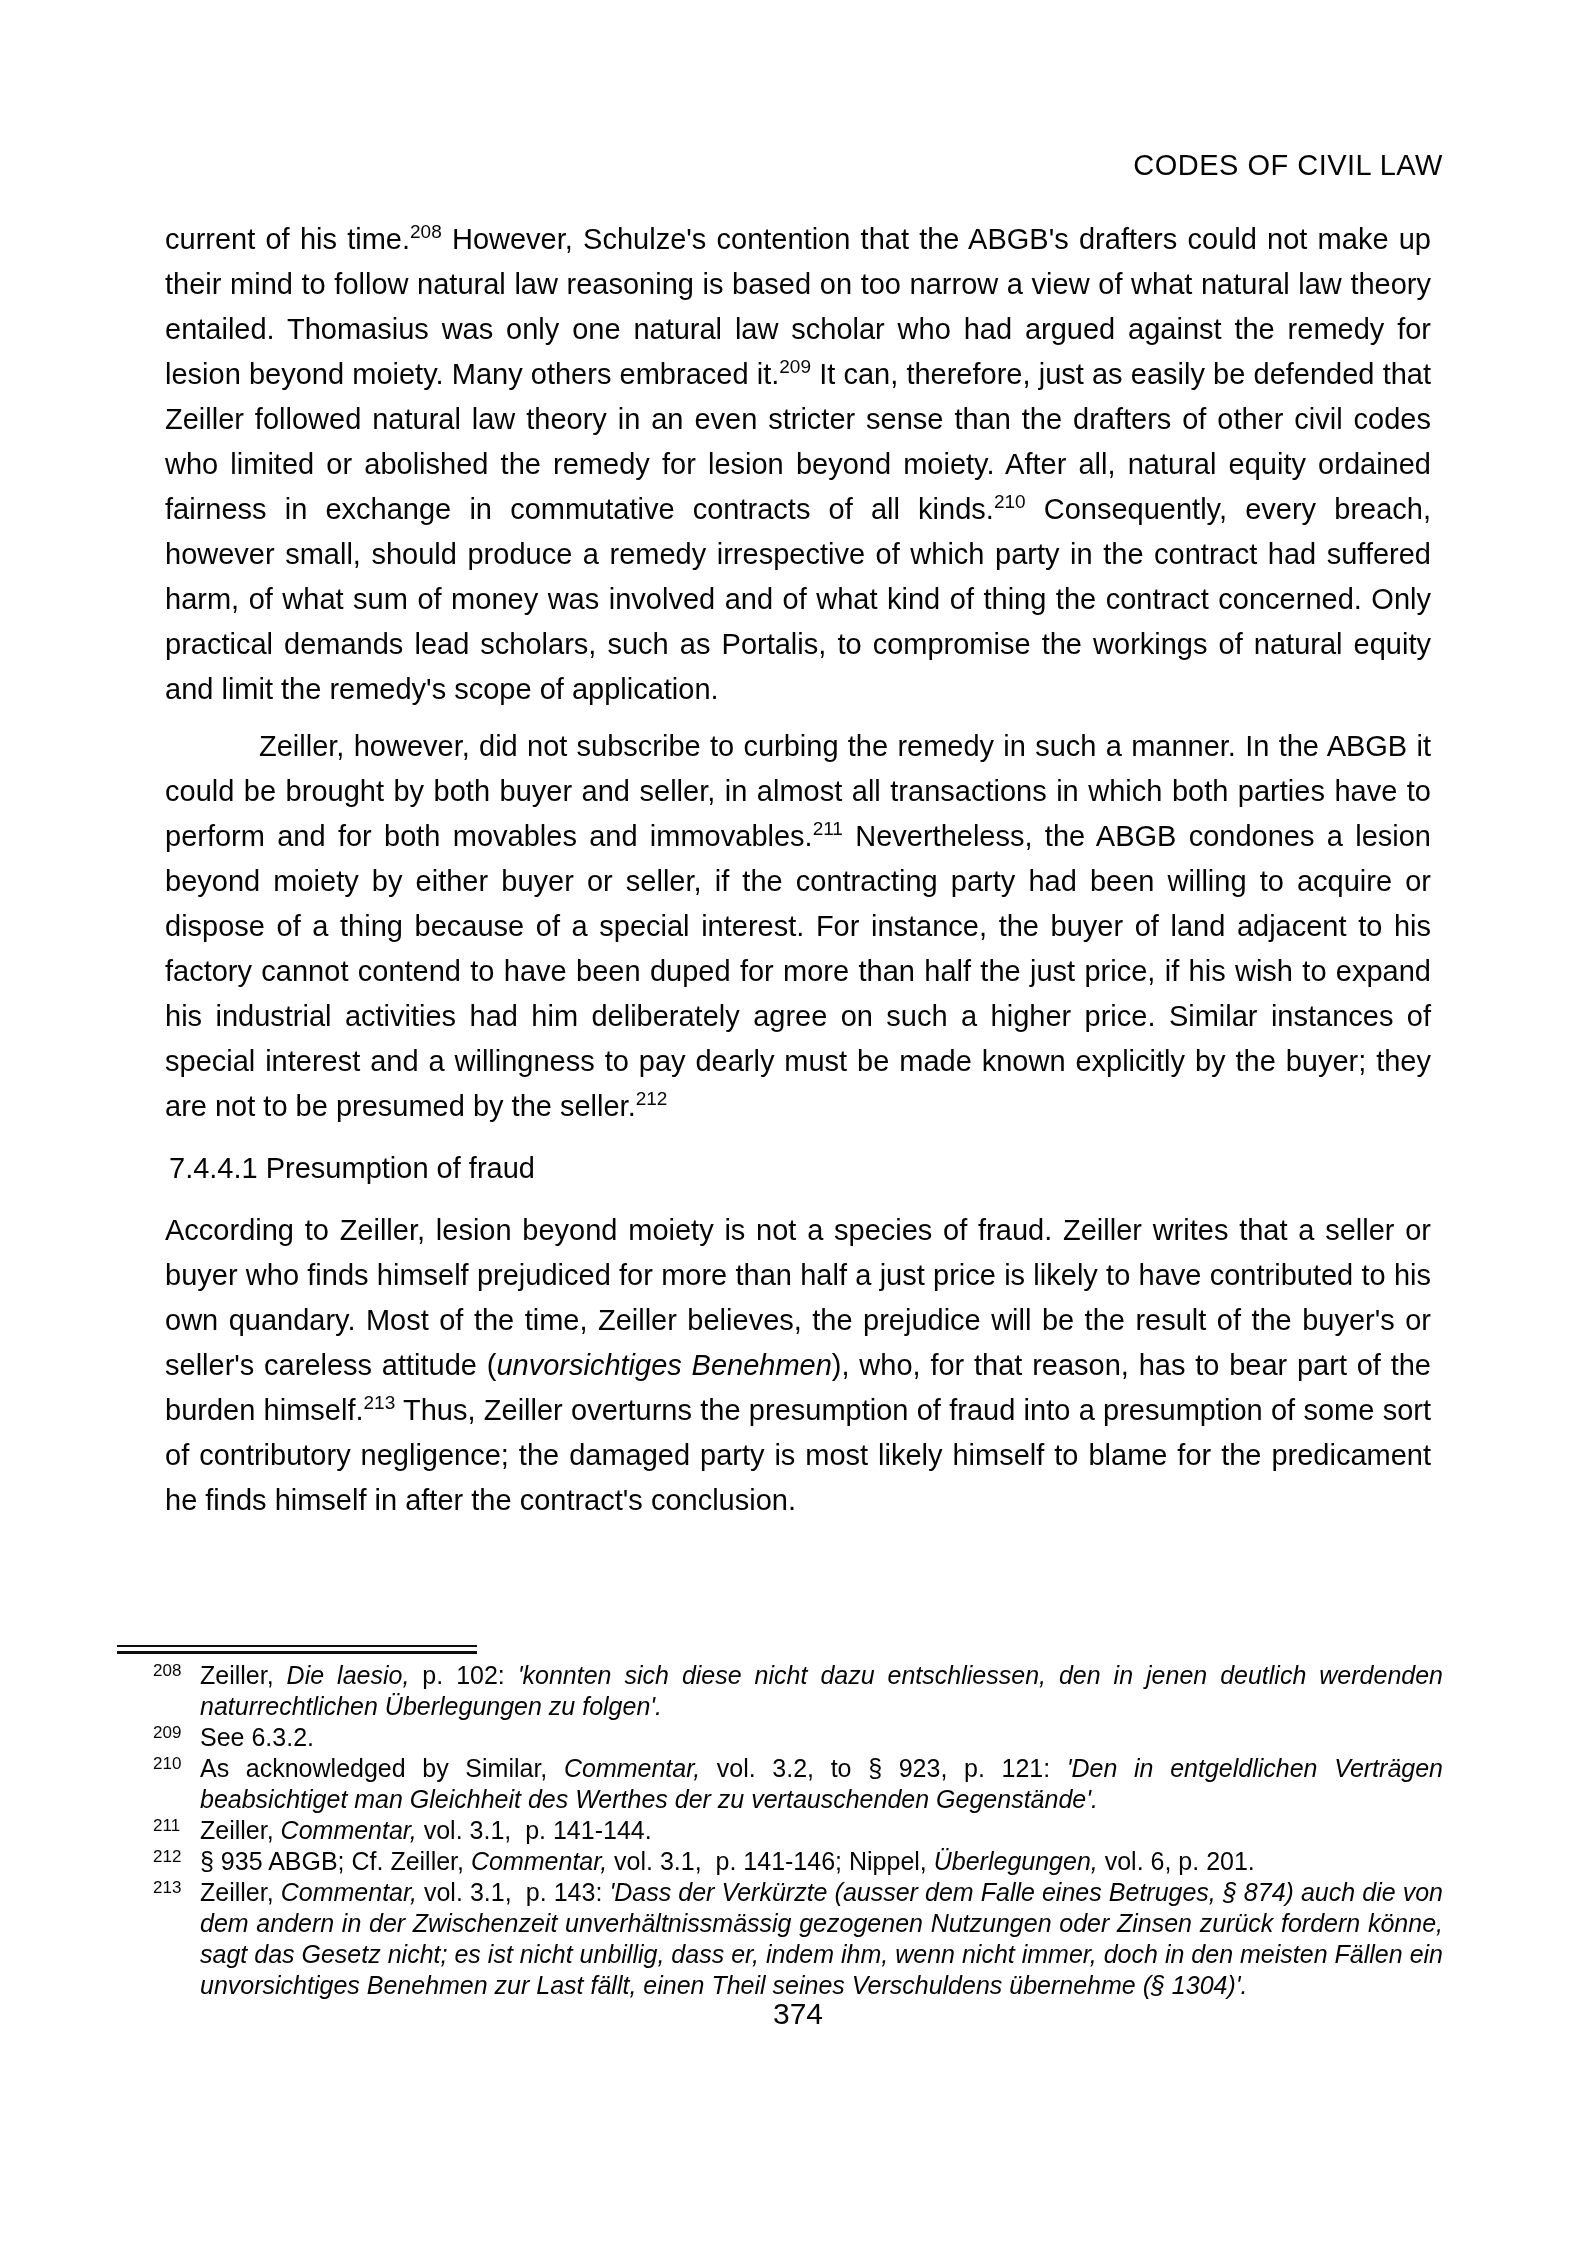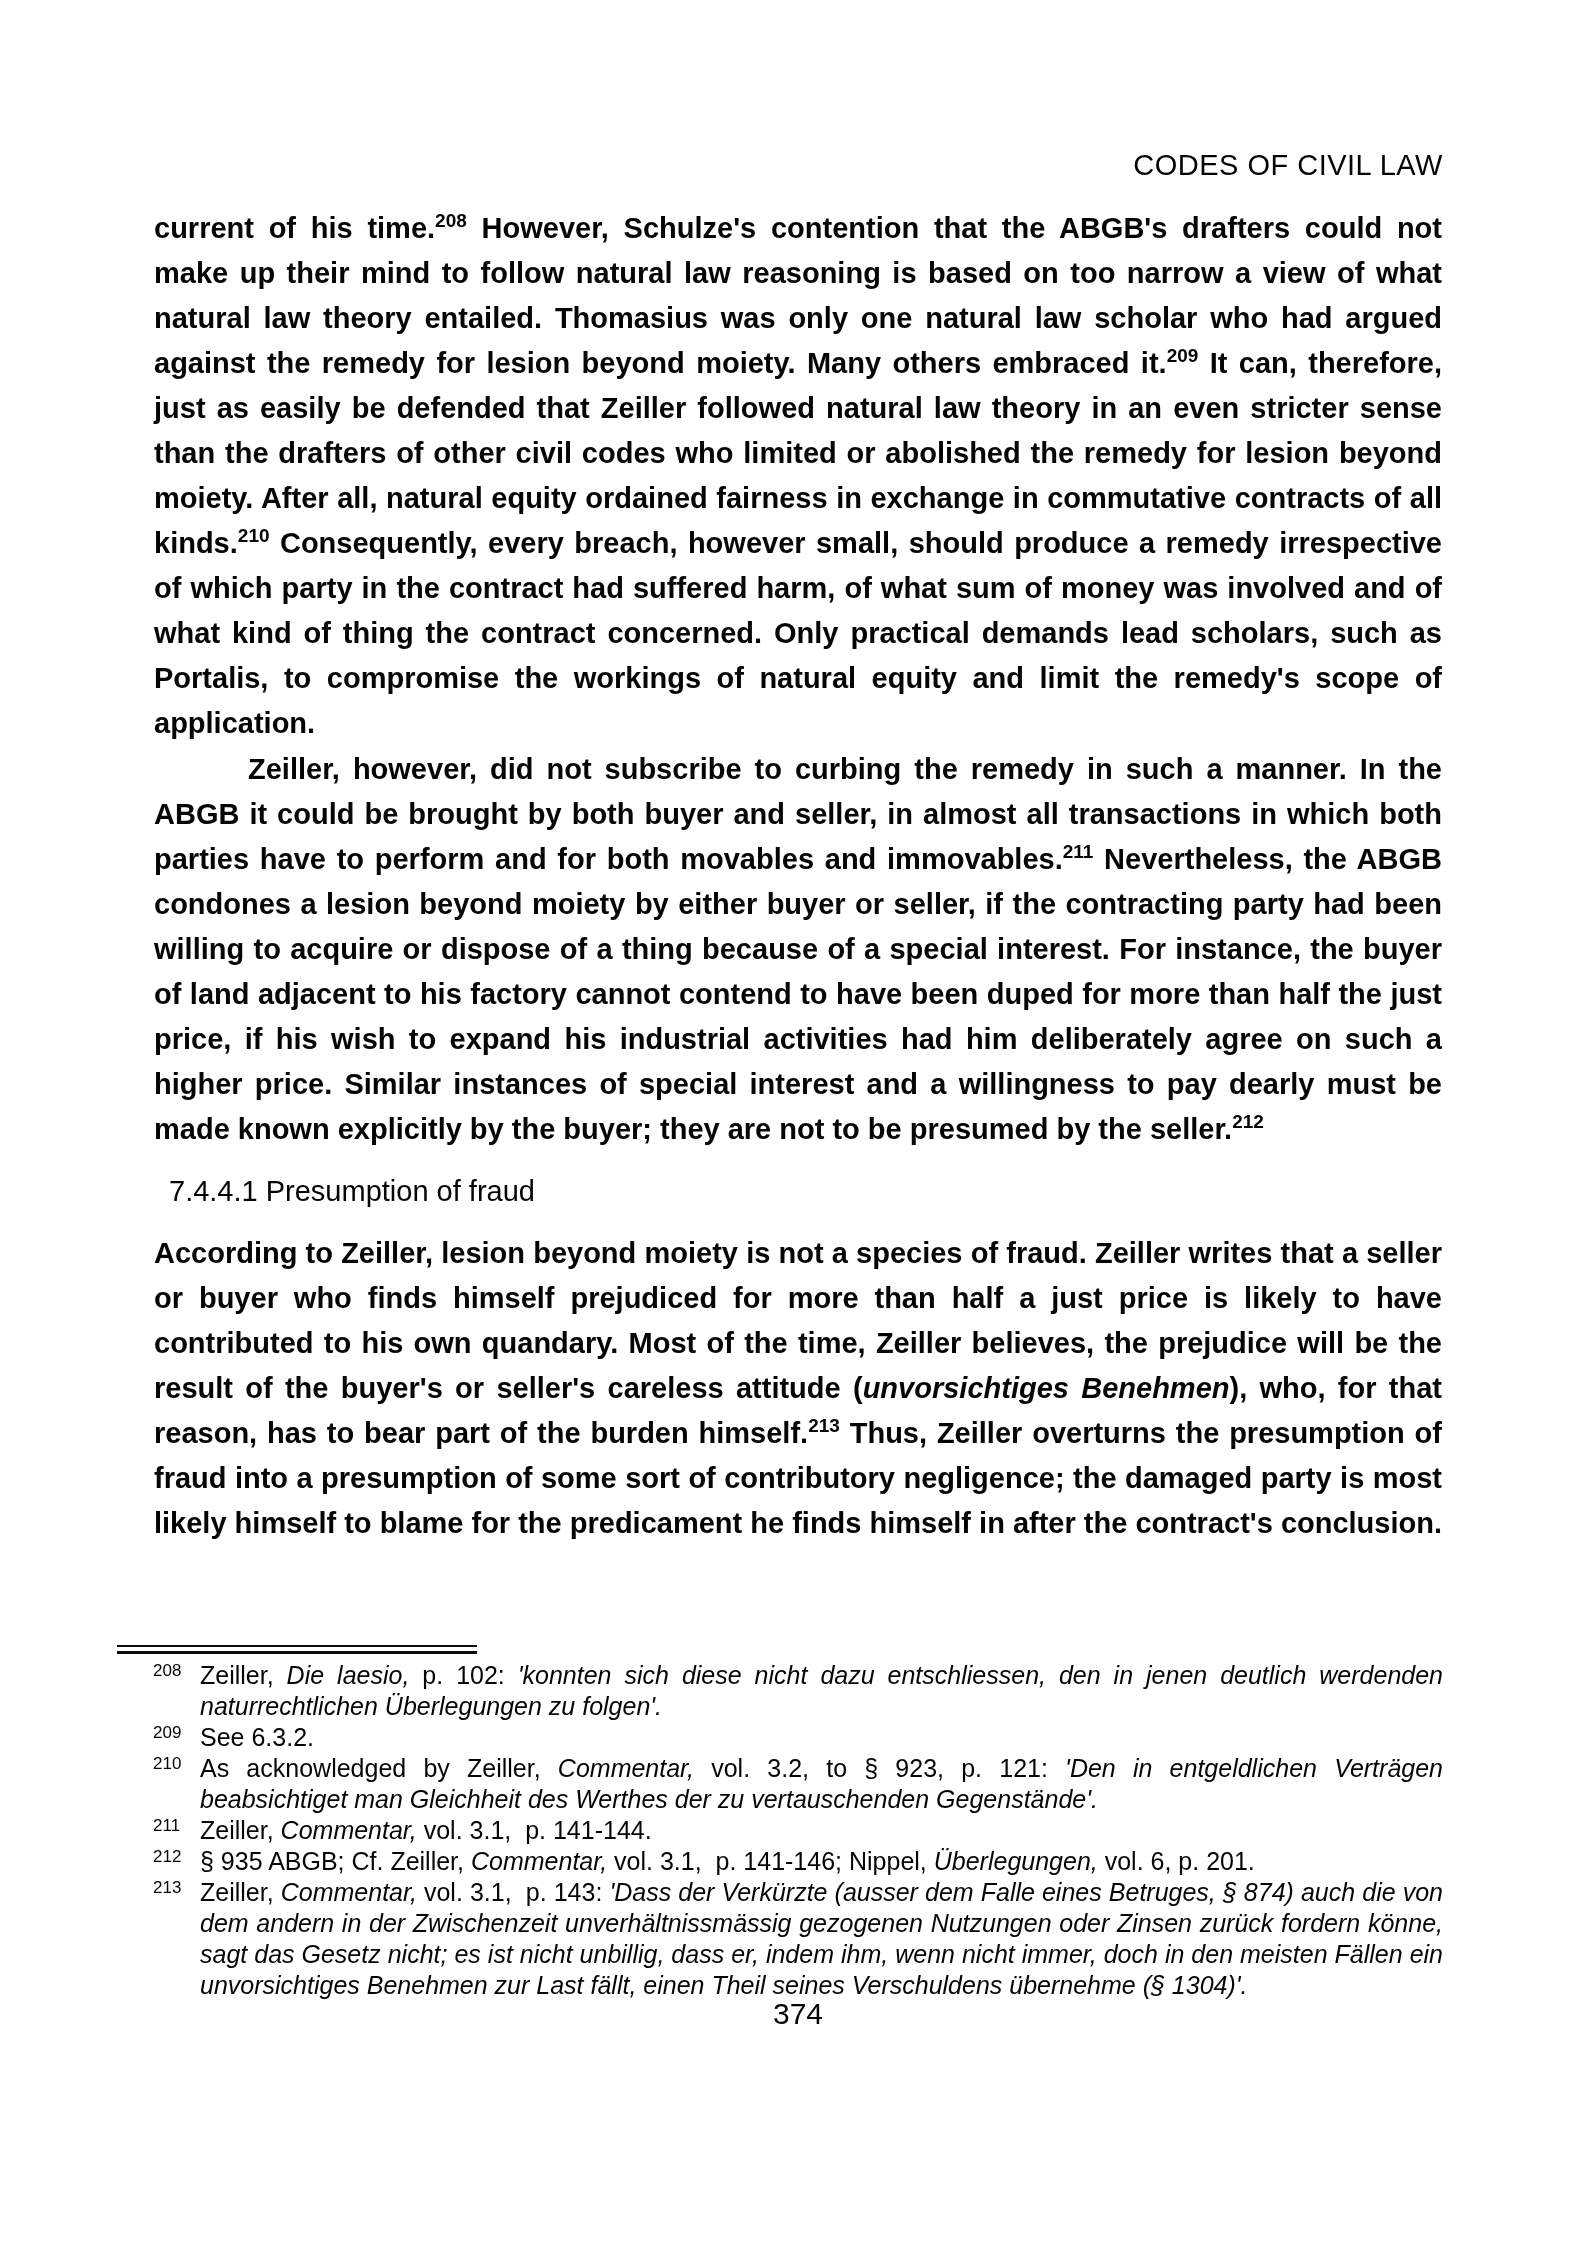--- a/index.html
+++ b/index.html
@@ -23,21 +23,21 @@
     font-size: 29px;
     letter-spacing: 0.5px;
     line-height: 34px;
   }
   .body-text {
     top: 205px;
     font-size: 29px;
     line-height: 45px;
     text-align: justify;
   }
-  .body-text p { margin: 1px; font-weight: bold; }
+  .body-text p { margin: 12px; }
   .body-text p.indent { text-indent: 94px; }
   .body-text h2 {
     font-size: 29px;
     font-weight: 400;
     margin: 17px 16px;
     text-align: left;
   }
   sup.fnref {
     font-size: 19px;
     line-height: 0;
@@ -91,20 +91,20 @@
     <p class="indent"><span>Zeiller, however, did not subscribe to curbing the remedy in such a manner. In the ABGB it could be brought by both buyer and seller, in almost all transactions in which both parties have to perform and for both movables and immovables.</span><sup class="fnref">211</sup><span> Nevertheless, the ABGB condones a lesion beyond moiety by either buyer or seller, if the contracting party had been willing to acquire or dispose of a thing because of a special interest. For instance, the buyer of land adjacent to his factory cannot contend to have been duped for more than half the just price, if his wish to expand his industrial activities had him deliberately agree on such a higher price. Similar instances of special interest and a willingness to pay dearly must be made known explicitly by the buyer; they are not to be presumed by the seller.</span><sup class="fnref">212</sup></p>
     <h2>7.4.4.1 Presumption of fraud</h2>
     <p><span>According to Zeiller, lesion beyond moiety is not a species of fraud. Zeiller writes that a seller or buyer who finds himself prejudiced for more than half a just price is likely to have contributed to his own quandary. Most of the time, Zeiller believes, the prejudice will be the result of the buyer's or seller's careless attitude (</span><span class="it">unvorsichtiges Benehmen</span><span>), who, for that reason, has to bear part of the burden himself.</span><sup class="fnref">213</sup><span> Thus, Zeiller overturns the presumption of fraud into a presumption of some sort of contributory negligence; the damaged party is most likely himself to blame for the predicament he finds himself in after the contract's conclusion.</span></p>
   </div>
 
 <div class="col footnotes">
   <div class="fn-sep"></div>
   <div id="fn-list">
       <div class="footnote"><span class="num">208</span><span>Zeiller, </span><span class="it">Die laesio,</span><span> p. 102: </span><span class="it">'konnten sich diese nicht dazu entschliessen, den in jenen deutlich werdenden naturrechtlichen Überlegungen zu folgen'.</span></div>
       <div class="footnote"><span class="num">209</span><span>See 6.3.2.</span></div>
-      <div class="footnote"><span class="num">210</span><span>As acknowledged by Zeiller, </span><span class="it">Commentar,</span><span> vol. 3.2, to § 923, p. 121: </span><span class="it">'Den in entgeldlichen Verträgen beabsichtiget man Gleichheit des Werthes der zu vertauschenden Gegenstände'.</span></div>
+      <div class="footnote"><span class="num">210</span><span>As acknowledged by Similar, </span><span class="it">Commentar,</span><span> vol. 3.2, to § 923, p. 121: </span><span class="it">'Den in entgeldlichen Verträgen beabsichtiget man Gleichheit des Werthes der zu vertauschenden Gegenstände'.</span></div>
       <div class="footnote"><span class="num">211</span><span>Zeiller, </span><span class="it">Commentar,</span><span> vol. 3.1,&nbsp; p. 141-144.</span></div>
       <div class="footnote"><span class="num">212</span><span>§ 935 ABGB; Cf. Zeiller, </span><span class="it">Commentar,</span><span> vol. 3.1,&nbsp; p. 141-146; Nippel, </span><span class="it">Überlegungen,</span><span> vol. 6, p. 201.</span></div>
       <div class="footnote"><span class="num">213</span><span>Zeiller, </span><span class="it">Commentar,</span><span> vol. 3.1,&nbsp; p. 143: </span><span class="it">'Dass der Verkürzte (ausser dem Falle eines Betruges, § 874) auch die von dem andern in der Zwischenzeit unverhältnissmässig gezogenen Nutzungen oder Zinsen zurück fordern könne, sagt das Gesetz nicht; es ist nicht unbillig, dass er, indem ihm, wenn nicht immer, doch in den meisten Fällen ein unvorsichtiges Benehmen zur Last fällt, einen Theil seines Verschuldens übernehme (§ 1304)'.</span></div>
     </div>
 </div>
 
 <div class="col page-number">374</div>
 
 </body></html>

